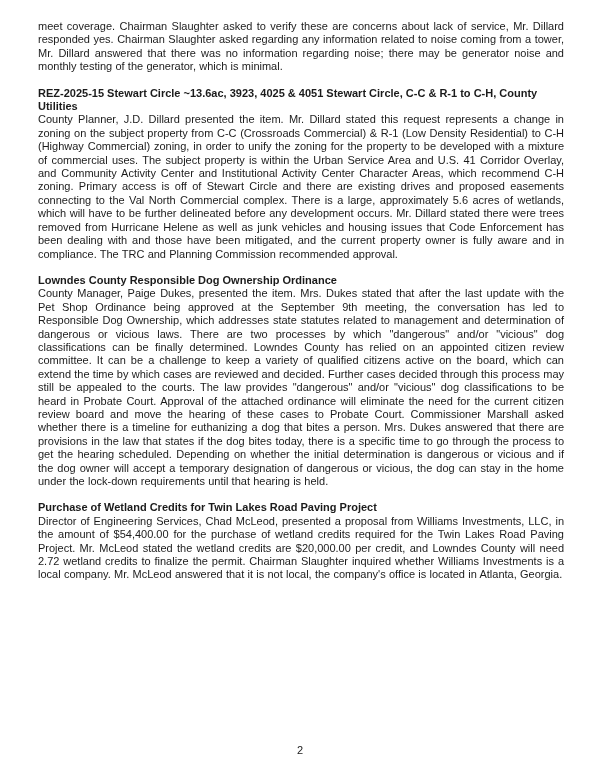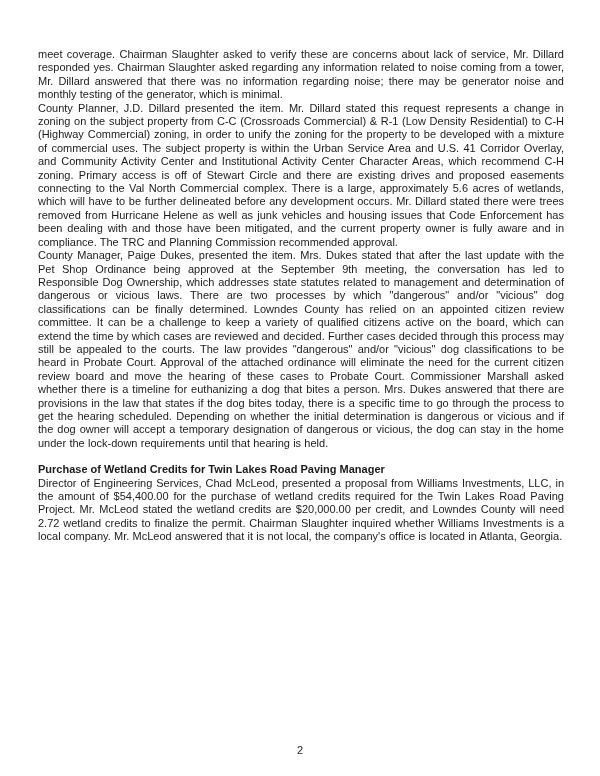--- a/index.html
+++ b/index.html
@@ -6,21 +6,21 @@
   html, body { background: #ffffff; }
   body {
     width: 600px;
     height: 776px;
     position: relative;
     overflow: hidden;
     font-family: "Liberation Sans", sans-serif;
     color: #1b1b1b;
   }
   .page {
-    padding: 48px 36px 0 38px;
+    padding: 20px 36px 0 38px;
     font-size: 11px;
     line-height: 13.4px;
   }
   .body-text {
     text-align: justify;
     word-spacing: 0.2px;
   }
   .section-heading {
     font-size: 11px;
     font-weight: 700;
@@ -38,23 +38,25 @@
     color: #1b1b1b;
   }
 </style>
 </head>
 <body>
 
 <div class="page">
 
   <p class="body-text">meet coverage. Chairman Slaughter asked to verify these are concerns about lack of service, Mr. Dillard responded yes. Chairman Slaughter asked regarding any information related to noise coming from a tower, Mr. Dillard answered that there was no information regarding noise; there may be generator noise and monthly testing of the generator, which is minimal.</p>
 
+  <h2 class="section-heading">REZ-2025-15 Stewart Circle ~13.6ac, 3923, 4025 &amp; 4051 Stewart Circle, C-C &amp; R-1 to C-H, County Utilities</h2>
   <p class="body-text">County Planner, J.D. Dillard presented the item. Mr. Dillard stated this request represents a change in zoning on the subject property from C-C (Crossroads Commercial) &amp; R-1 (Low Density Residential) to C-H (Highway Commercial) zoning, in order to unify the zoning for the property to be developed with a mixture of commercial uses. The subject property is within the Urban Service Area and U.S. 41 Corridor Overlay, and Community Activity Center and Institutional Activity Center Character Areas, which recommend C-H zoning. Primary access is off of Stewart Circle and there are existing drives and proposed easements connecting to the Val North Commercial complex. There is a large, approximately 5.6 acres of wetlands, which will have to be further delineated before any development occurs. Mr. Dillard stated there were trees removed from Hurricane Helene as well as junk vehicles and housing issues that Code Enforcement has been dealing with and those have been mitigated, and the current property owner is fully aware and in compliance. The TRC and Planning Commission recommended approval.</p>
 
 
+  <h2 class="section-heading">Lowndes County Responsible Dog Ownership Ordinance</h2>
   <p class="body-text">County Manager, Paige Dukes, presented the item. Mrs. Dukes stated that after the last update with the Pet Shop Ordinance being approved at the September 9th meeting, the conversation has led to Responsible Dog Ownership, which addresses state statutes related to management and determination of dangerous or vicious laws. There are two processes by which "dangerous" and/or "vicious" dog classifications can be finally determined. Lowndes County has relied on an appointed citizen review committee. It can be a challenge to keep a variety of qualified citizens active on the board, which can extend the time by which cases are reviewed and decided. Further cases decided through this process may still be appealed to the courts. The law provides "dangerous" and/or "vicious" dog classifications to be heard in Probate Court. Approval of the attached ordinance will eliminate the need for the current citizen review board and move the hearing of these cases to Probate Court. Commissioner Marshall asked whether there is a timeline for euthanizing a dog that bites a person. Mrs. Dukes answered that there are provisions in the law that states if the dog bites today, there is a specific time to go through the process to get the hearing scheduled. Depending on whether the initial determination is dangerous or vicious and if the dog owner will accept a temporary designation of dangerous or vicious, the dog can stay in the home under the lock-down requirements until that hearing is held.</p>
 
-  <h2 class="section-heading">Purchase of Wetland Credits for Twin Lakes Road Paving Manager</h2>
+  <h2 class="section-heading">Purchase of Wetland Credits for Twin Lakes Road Paving Project</h2>
   <p class="body-text">Director of Engineering Services, Chad McLeod, presented a proposal from Williams Investments, LLC, in the amount of $54,400.00 for the purchase of wetland credits required for the Twin Lakes Road Paving Project. Mr. McLeod stated the wetland credits are $20,000.00 per credit, and Lowndes County will need 2.72 wetland credits to finalize the permit. Chairman Slaughter inquired whether Williams Investments is a local company. Mr. McLeod answered that it is not local, the company's office is located in Atlanta, Georgia.</p>
 
 </div>
 
 <div class="page-number">2</div>
 
 </body></html>

